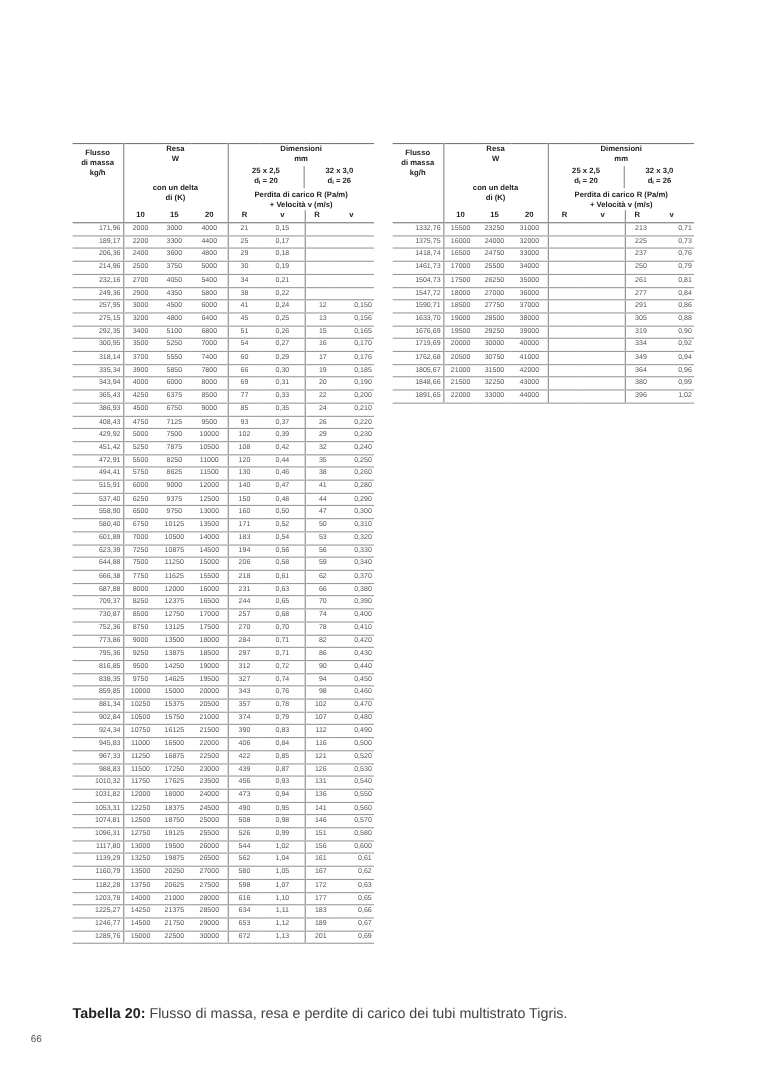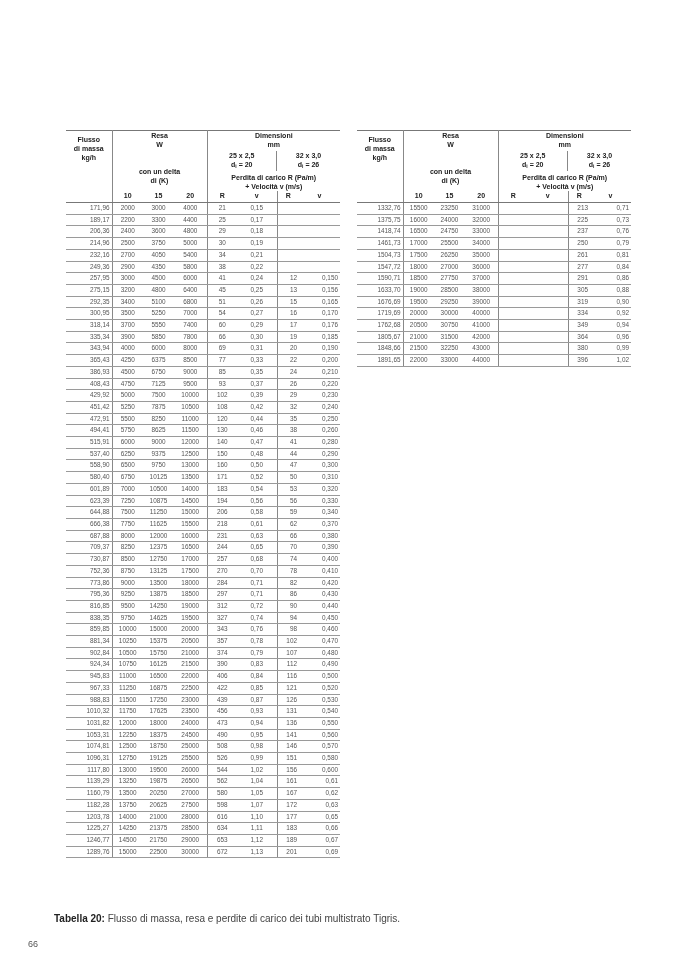--- a/index.html
+++ b/index.html
@@ -7,21 +7,21 @@
   .tbl { position: absolute; border-collapse: collapse; font-size: 6.4px; table-layout: fixed; }
   .tbl-left { left: 66px; top: 130px; width: 274px; }
   .tbl-right { left: 357px; top: 130px; width: 274px; }
   .tbl th { font-weight: bold; color: #222; font-size: 7px; padding: 0; line-height: 9px; }
   .tbl td { padding: 0 2px; height: 10.7px; line-height: 10.7px; border-bottom: 0.8px solid #9a9a9a; color: #555; white-space: nowrap; }
   .hdr-top { border-top: 1px solid #777; }
   .vl { border-left: 1px solid #888; }
   .c { text-align: center; }
   .r { text-align: right; }
   .colhead th { padding-bottom: 2px; border-bottom: 1px solid #777; }
-  .caption { position: absolute; left: 54px; top: 913px; font-size: 10px; color: #444; }
+  .caption { position: absolute; left: 66px; top: 913px; font-size: 13px; color: #444; }
   .caption b { color: #222; }
   .pageno { position: absolute; left: 28px; top: 939px; font-size: 9px; color: #555; }
   .sub { font-size: 5px; vertical-align: -1px; }
 </style>
 </head>
 <body>
 
 <table class="tbl tbl-left" id="tbl-left">
     <colgroup>
       <col style="width:46px">

